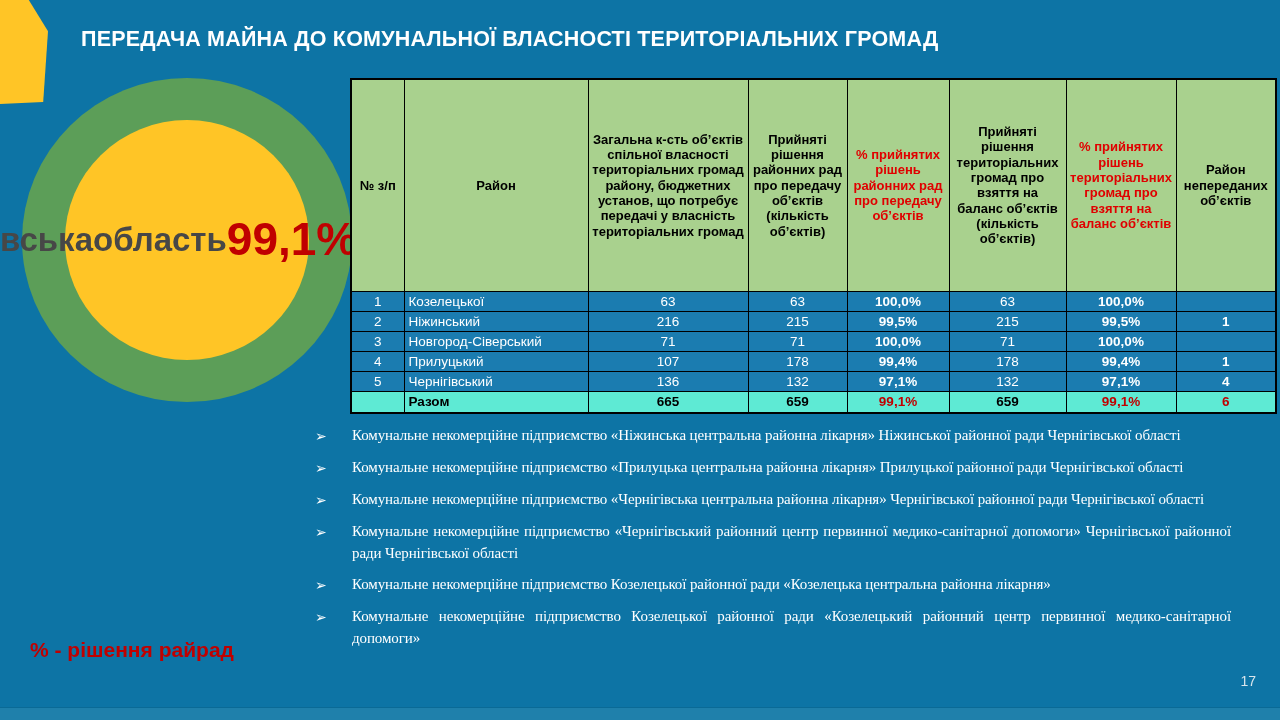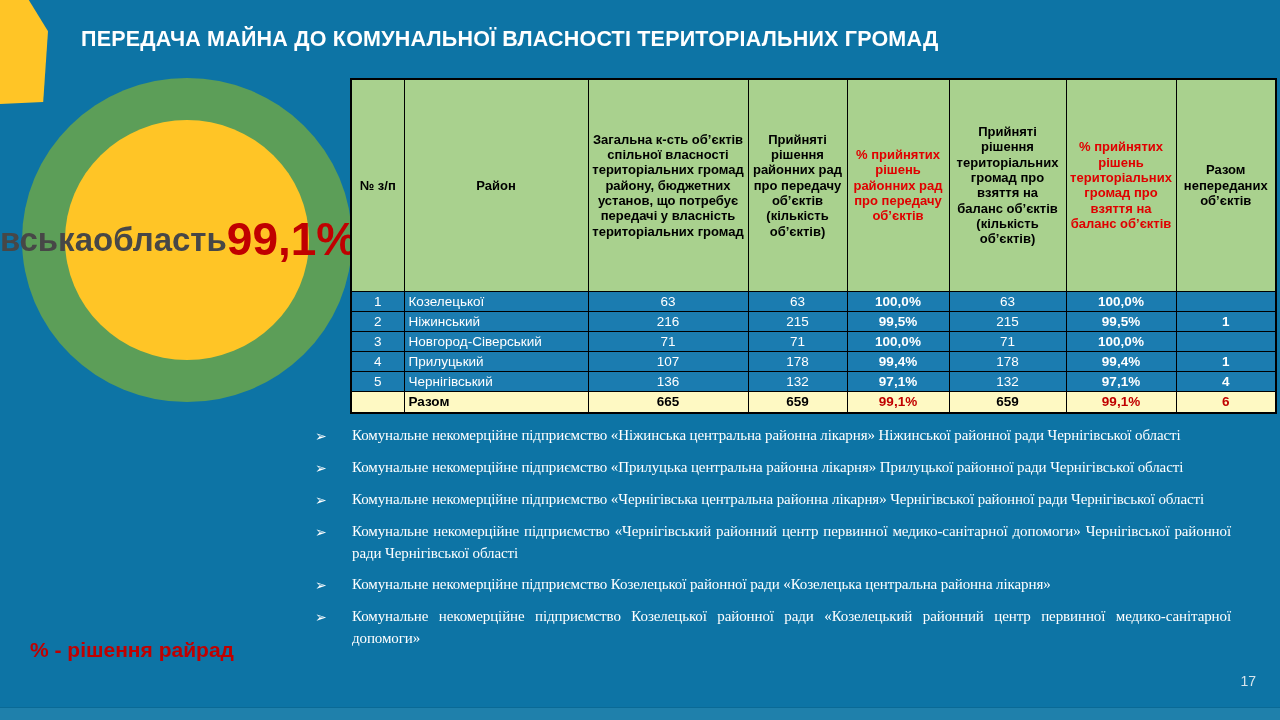--- a/index.html
+++ b/index.html
@@ -48,21 +48,21 @@
   }
   .data-table thead th.red { color:#E00000; }
   .data-table tbody td {
     background:#1B7CB0; color:#fff; height:20px;
     font-size:13.5px; padding:0 4px; vertical-align:middle;
   }
   .data-table td.c { text-align:center; }
   .data-table td.name { text-align:left; }
   .data-table td.pct { text-align:center; font-weight:bold; }
   .data-table td.last { text-align:center; font-weight:bold; }
-  .data-table tr.total-row td { background:#fef9c3; color:#000; font-weight:bold; height:22px; }
+  .data-table tr.total-row td { background:#5eead4; color:#000; font-weight:bold; height:22px; }
   .data-table tr.total-row td.pct, .data-table tr.total-row td.last { color:#C00000; }
 
   
   .bullet-list { position:absolute; left:315px; top:424px; width:916px; list-style:none; }
   .bullet-item { display:flex; color:#fff; font-size:15px; line-height:22px; margin-bottom:9px; }
   .bullet-item .arrow { width:37px; flex:none; font-size:14px; padding-top:1px; }
   .bullet-item .text { flex:1; text-align:justify; letter-spacing:-0.1px;font-family:Liberation Serif, serif; }
 
   
   .legend { position:absolute; left:30px; top:636px; font-weight:bold; font-size:21px; line-height:28px;text-align:center; }
@@ -106,21 +106,21 @@
     </colgroup>
     <thead>
       <tr>
         <th>№ з/п</th>
         <th>Район</th>
         <th>Загальна к-сть об’єктів спільної власності територіальних громад району, бюджетних установ, що потребує передачі у власність територіальних громад</th>
         <th>Прийняті рішення районних рад про передачу об’єктів (кількість об’єктів)</th>
         <th class="red">% прийнятих рішень районних рад про передачу об’єктів</th>
         <th>Прийняті рішення територіальних громад про взяття на баланс об’єктів (кількість об’єктів)</th>
         <th class="red">% прийнятих рішень територіальних громад про взяття на баланс об’єктів</th>
-        <th>Разом непереданих об’єктів</th>
+        <th>Район непереданих об’єктів</th>
       </tr>
     </thead>
     <tbody>
       <tr>
         <td class="c">1</td>
         <td class="name">Козелецької</td>
         <td class="c">63</td>
         <td class="c">63</td>
         <td class="pct">100,0%</td>
         <td class="c">63</td>

